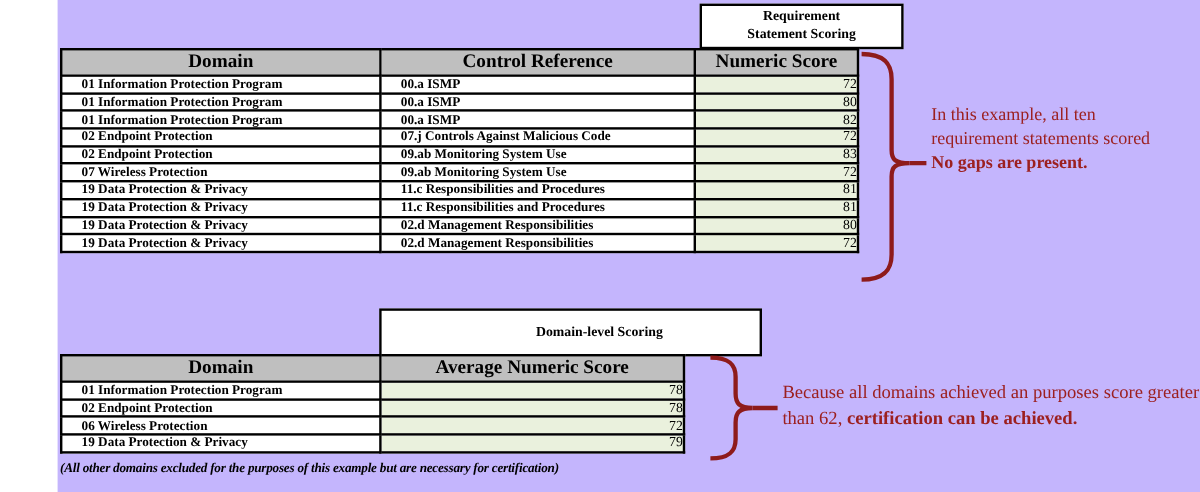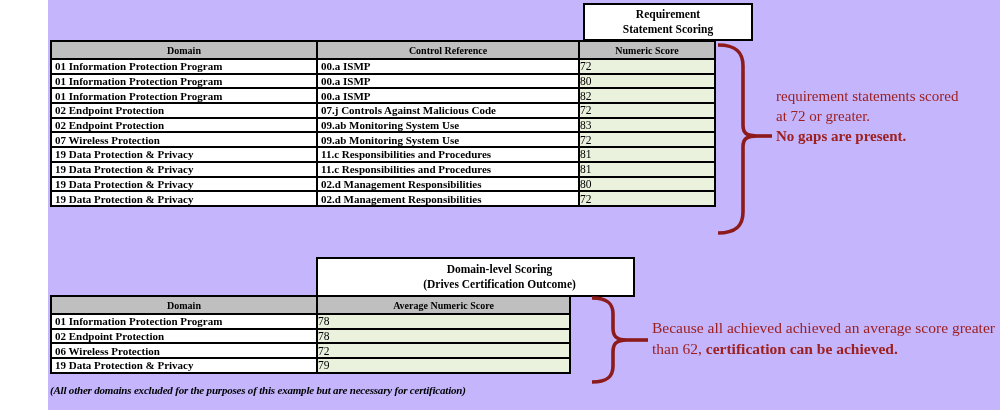--- a/index.html
+++ b/index.html
@@ -10,28 +10,28 @@
   
   .scoring-box {
     position:absolute; border:2px solid #000; background:#fff;
     display:flex; flex-direction:column; justify-content:center;
     text-align:center; font-weight:bold; font-size:11.5px; line-height:15px;
   }
   
   .tbl { position:absolute; border-collapse:collapse; table-layout:fixed; background:#fff; }
   .tbl th, .tbl td { border:2px solid #000; overflow:hidden; white-space:nowrap; }
   .tbl th {
-    background:var(--header-gray,#bfbfbf); font-weight:bold; font-size:10px;
+    background:var(--header-gray,#bfbfbf); font-weight:bold; font-size:16px;
     text-align:center; height:14px; padding:1px 2px;
   }
   .cell-domain, .cell-ref {
-    font-weight:bold; font-size:11px; padding:0 3px; height:12.7px; text-align:left;
+    font-weight:bold; font-size:11px; padding:0 16px; height:12.7px; text-align:left;
   }
   .cell-score {
-    background:var(--score-green,#eaf1dd); font-size:11.5px; text-align:left;
+    background:var(--score-green,#eaf1dd); font-size:11.5px; text-align:right;
     height:12.7px; padding:0;
   }
   .footnote {
     position:absolute; font-weight:bold; font-style:italic; font-size:11px;
     letter-spacing:-0.2px; white-space:nowrap;
   }
   
   .annot { position:absolute; color:var(--annotation-red,#9c2020); font-size:15px; }
   .annot .line { line-height:20px; white-space:nowrap; }
   .annot .bold { font-weight:bold; }
@@ -124,28 +124,27 @@
         </tr>
       </tbody>
   </table>
 
   <svg class="brace" style="left:666px; top:40px;" width="60" height="198" viewBox="0 0 60 198">
     <path d="M4,5 C24,5 29,14 29,26 L29,85 C29,93 32,96 44,96 C32,96 29,99 29,107 L29,172 C29,184 24,193 4,193" fill="none" stroke="#8e1b1b" stroke-width="3.6"></path>
     <line x1="44" y1="96" x2="58" y2="96" stroke="#8e1b1b" stroke-width="3.6"></line>
   </svg>
 
   <div class="annot" style="left:728px; top:86px;">
+    <div class="line">In this example, all ten</div>
     <div class="line">requirement statements scored</div>
-    <div class="line">at 72 or greater.</div>
     <div class="line bold">No gaps are present.</div>
   </div>
 
   <div class="scoring-box" style="left:268px; top:257px; width:267px; height:36px;padding-left:48px;">
     <div>Domain-level Scoring</div>
-    <div>(Drives Certification Outcome)</div>
   </div>
 
   <table class="tbl" style="left:2px; top:295px;">
     <colgroup>
         <col style="width:266px">
         <col style="width:253px">
       </colgroup>
     <thead>
       <tr>
         <th>Domain</th>
@@ -177,19 +176,19 @@
   </table>
 
   <div class="footnote" style="left:2px; top:384px;">(All other domains excluded for the purposes of this example but are necessary for certification)</div>
 
   <svg class="brace" style="left:540px; top:294px;" width="64" height="94" viewBox="0 0 64 94">
     <path d="M4,4 C20,4 25,10 25,20 L25,34 C25,42 28,46 39,46 C28,46 25,50 25,58 L25,72 C25,82 20,88 4,88" fill="none" stroke="#8e1b1b" stroke-width="3.6"></path>
     <line x1="39" y1="46" x2="60" y2="46" stroke="#8e1b1b" stroke-width="3.6"></line>
   </svg>
 
   <div class="annot annot-bottom" style="left:604px; top:317px; font-size:15.5px;">
-    <div class="line">Because all achieved achieved an average score greater</div>
+    <div class="line">Because all domains achieved an purposes score greater</div>
     <div class="line">
       <span>than 62, </span><span class="bold">certification can be achieved.</span>
     </div>
   </div>
 
 </div>
 
 </body></html>

